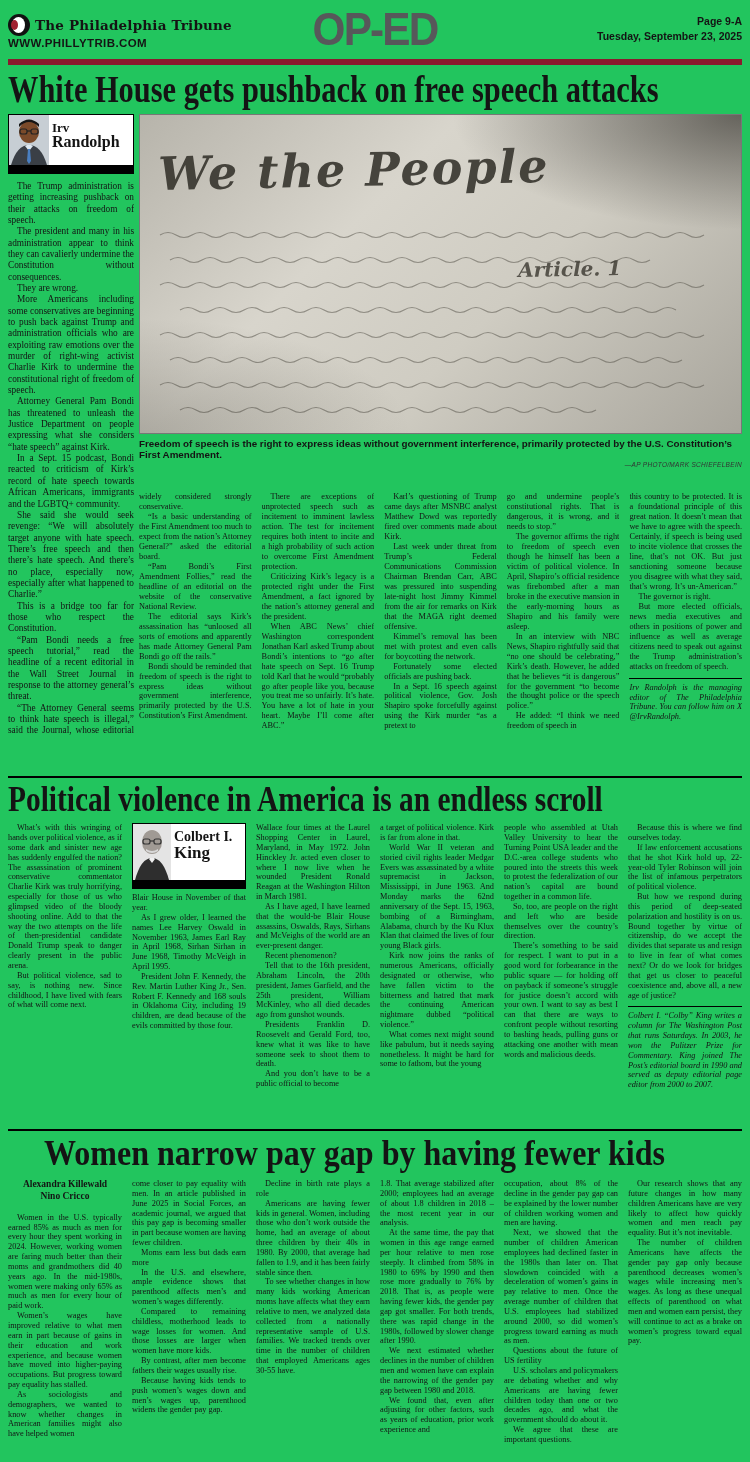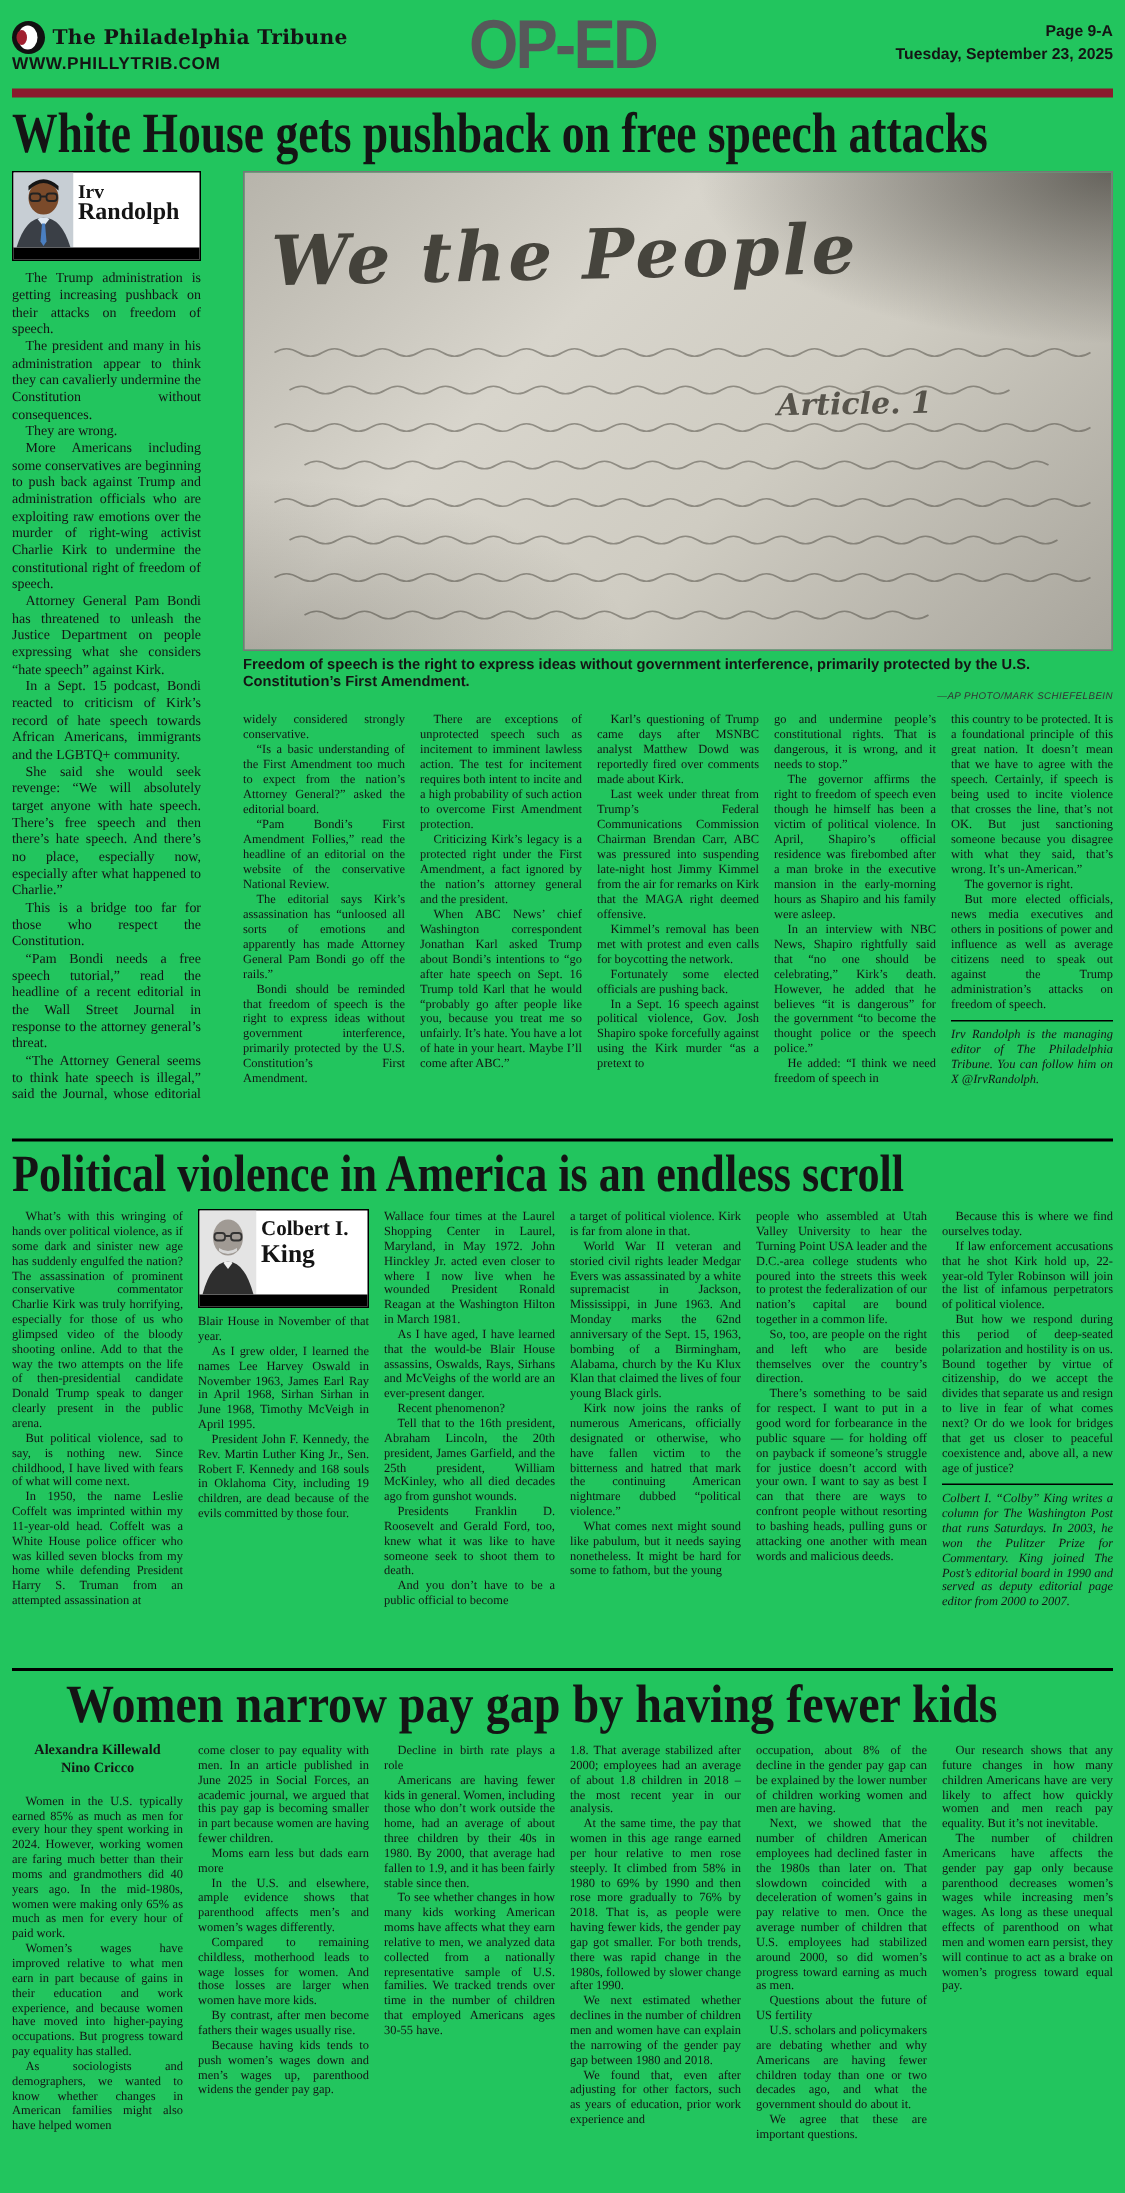--- a/index.html
+++ b/index.html
@@ -22,21 +22,21 @@
         font-weight:bold;font-size:10.5px;line-height:1.4;padding-top:8px;}
   .toprule{height:6px;background:#8a1b2d;margin-top:3px;}
   
   .headline{font-weight:bold;white-space:nowrap;overflow:hidden;line-height:1.05;}
   .headline .shrink{display:inline-block;transform-origin:left center;}
   .h1{font-size:38px;margin:5px 0 4px;}   .h1 .shrink{transform:scaleX(.80);}
   .h2{font-size:35px;margin:2px 0 4px;}   .h2 .shrink{transform:scaleX(.84);}
   .h3{font-size:36px;margin:2px 0 6px;text-align:right;}   .h3 .shrink{transform:scaleX(.89);}
   .secrule{border:0;border-top:2px solid #000;margin:6px 0 4px;}
   
-  .a1row{display:flex;gap:28px;}
+  .a1row{display:flex;gap:5px;}
   .a1left{width:126px;flex:0 0 auto;}
   .a1right{flex:1;min-width:0;}
   .authbox{border:1.5px solid #000;background:#fff;display:flex;position:relative;}
   .authbox .bar{position:absolute;left:0;right:0;bottom:0;height:8px;background:#000;}
   .authbox svg{display:block;}
   .authname{font-weight:bold;line-height:1.0;padding:6px 2px 0 3px;}
   .irvbox{height:58px;}
   .irv-first{font-size:13px;}  .irv-last{font-size:16px;}
   .kingbox{height:64px;margin-bottom:4px;}
   .king-l1{font-size:14px;}  .king-l2{font-size:17px;}
@@ -56,21 +56,21 @@
   .caption{font-family:"Liberation Sans",sans-serif;font-weight:bold;font-size:9.8px;
            line-height:1.15;margin-top:4px;}
   .credit{font-family:"Liberation Sans",sans-serif;font-size:6.5px;color:#333;text-align:right;
           letter-spacing:.3px;margin-top:1px;font-style:italic;}
   
   .cols{display:flex;gap:10px;}
   .col{flex:1;min-width:0;overflow:hidden;text-align:justify;}
   .para{margin:0;text-indent:9px;}
   .para.cont{text-indent:0;}
   .a1c1{font-size:9.3px;line-height:11.35px;height:555px;overflow:hidden;text-align:justify;margin-top:7px;}
-  .a1cols{margin-top:7px;}
+  .a1cols{margin-top:24px;}
   .a1cols .col{font-size:8.3px;line-height:9.95px;height:278px;}
   .a2cols .col{font-size:8.3px;line-height:9.85px;height:300px;}
   .a3cols .col{font-size:8.3px;line-height:9.85px;height:303px;}
   .bio{border-top:1.5px solid #000;margin-top:6px;padding-top:4px;font-style:italic;}
   .bio p{margin:0 0 4px;text-indent:0;}
   .bylines{text-align:center;font-weight:bold;font-size:9.5px;line-height:1.25;margin-bottom:10px;}
 </style>
 </head>
 <body>
 
@@ -189,21 +189,20 @@
     </div>
   </div>
 
   <hr class="secrule">
   <div class="headline h2"><span class="shrink">Political violence in America is an endless scroll</span></div>
 
   <div class="cols a2cols">
     <div class="col">
         <p class="para">What’s with this wringing of hands over political violence, as if some dark and sinister new age has suddenly engulfed the nation? The assassination of prominent conservative commentator Charlie Kirk was truly horrifying, especially for those of us who glimpsed video of the bloody shooting online. Add to that the way the two attempts on the life of then-presidential candidate Donald Trump speak to danger clearly present in the public arena.</p>
         <p class="para">But political violence, sad to say, is nothing new. Since childhood, I have lived with fears of what will come next.</p>
-        <p class="para">In 1950, the name Leslie Coffelt was imprinted within my 11-year-old head. Coffelt was a White House police officer who was killed seven blocks from my home while defending President Harry S. Truman from an attempted assassination at</p>
       </div>
     <div class="col">
       <div class="authbox kingbox">
         <svg width="38" height="56" viewBox="0 0 38 56">
           <rect width="38" height="56" fill="#e4e4e4"></rect>
           <ellipse cx="19" cy="18" rx="10" ry="12" fill="#a09a94"></ellipse>
           <rect x="10" y="15" width="7" height="5" rx="2" fill="none" stroke="#333" stroke-width="1.2"></rect>
           <rect x="21" y="15" width="7" height="5" rx="2" fill="none" stroke="#333" stroke-width="1.2"></rect>
           <line x1="17" y1="17" x2="21" y2="17" stroke="#333" stroke-width="1.2"></line>
           <path d="M13 25 Q19 29 25 25 L25 27 Q19 31 13 27 Z" fill="#d8d8d8"></path>

